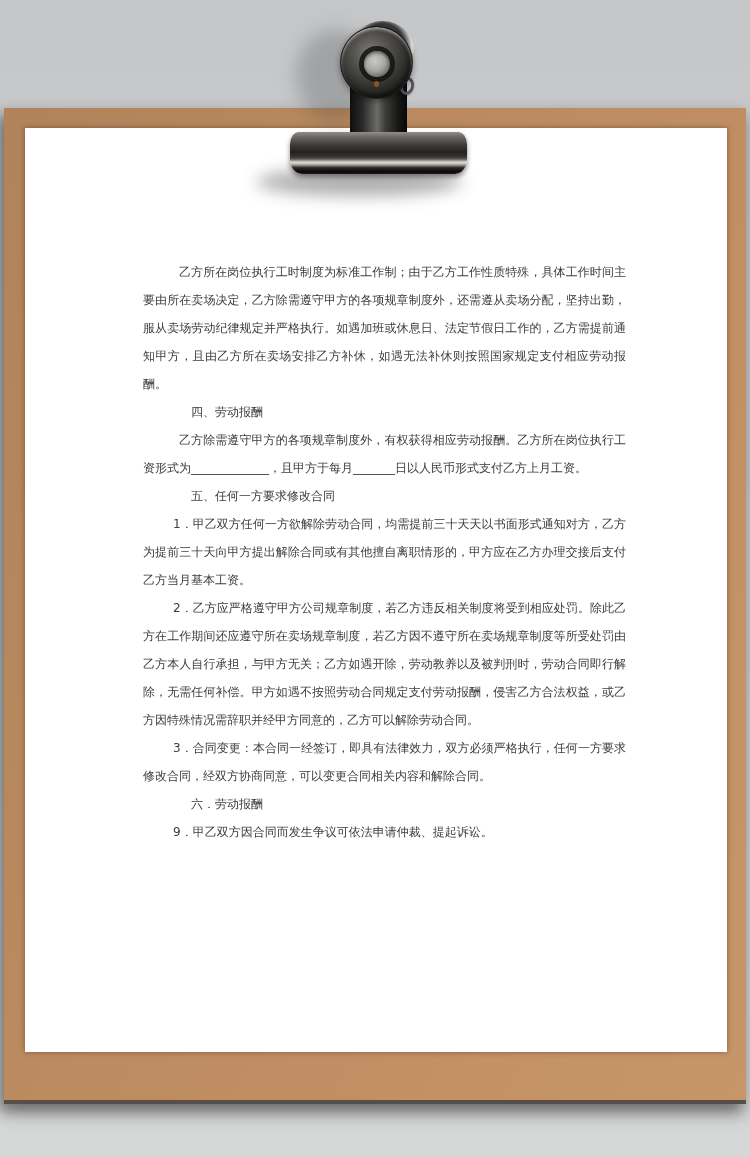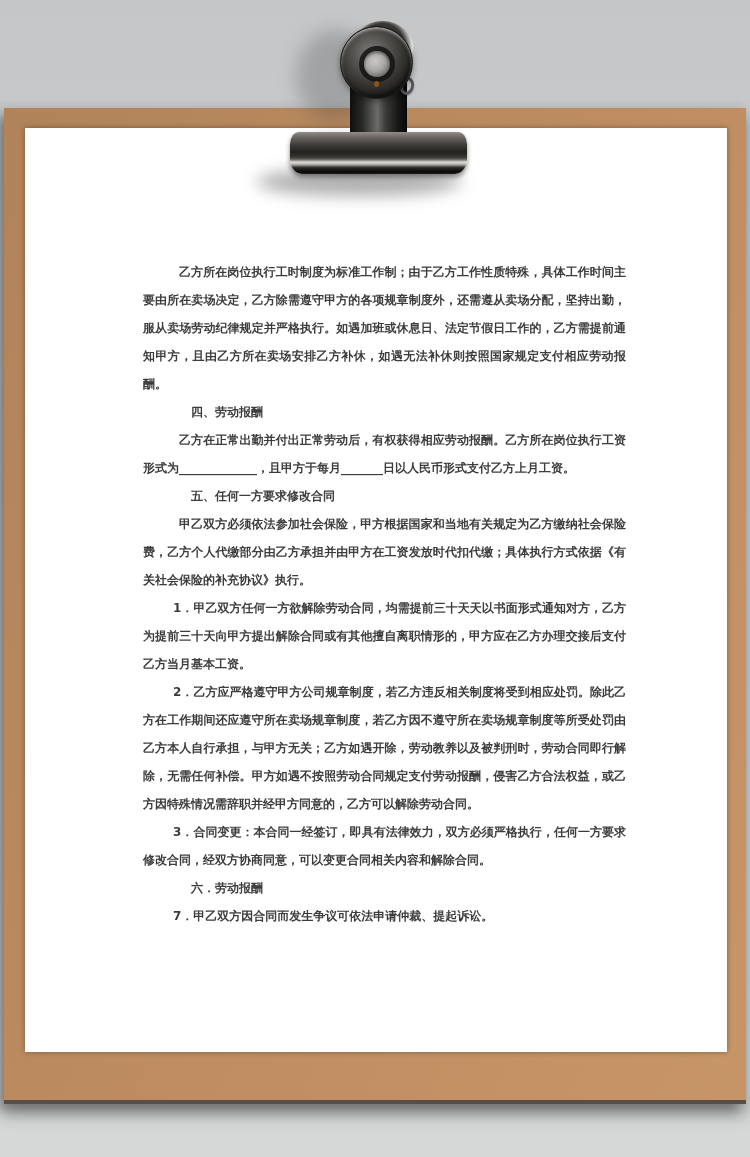--- a/index.html
+++ b/index.html
@@ -16,21 +16,20 @@
   .board {
     position:absolute; left:4px; top:108px; width:742px; height:996px;
     background:linear-gradient(115deg,#b0835a 0%,#b9895d 30%,#c08e62 62%,#c79668 100%);
     border-bottom:4px solid #554f47;
     box-shadow:-6px 7px 12px rgba(52,50,48,0.45), 0 9px 16px rgba(52,50,48,0.35);
   }
   .paper {
     position:absolute; left:25px; top:128px; width:702px; height:924px;
     background:#ffffff;
     box-shadow:0 0 5px rgba(45,33,20,0.45);
-    font-weight:bold;
   }
   .doc {
     position:absolute; left:118px; top:130px; width:483px;
     font-size:12px; line-height:28px; color:#3c3c3e;
     text-align:justify;
   }
   .doc p { margin:0; }
   .doc p.bi { text-indent:36px; }  
   .doc p.it { text-indent:30px; }  
   .doc p.hd { text-indent:0;margin-left:48px; }     
@@ -88,28 +87,27 @@
 <body>
 
 <div class="wall"></div>
 
 <div class="board"></div>
 
 <div class="paper">
   <div class="doc">
     <p class="bi">乙方所在岗位执行工时制度为标准工作制；由于乙方工作性质特殊，具体工作时间主要由所在卖场决定，乙方除需遵守甲方的各项规章制度外，还需遵从卖场分配，坚持出勤，服从卖场劳动纪律规定并严格执行。如遇加班或休息日、法定节假日工作的，乙方需提前通知甲方，且由乙方所在卖场安排乙方补休，如遇无法补休则按照国家规定支付相应劳动报酬。</p>
     <p class="hd">四、劳动报酬</p>
-    <p class="bi">乙方在正常出勤并付出正常劳动后，有权获得相应劳动报酬。乙方所在岗位执行工资形式为_____________，且甲方于每月_______日以人民币形式支付乙方上月工资。</p>
+    <p class="bi">乙方除需遵守甲方的各项规章制度外，有权获得相应劳动报酬。乙方所在岗位执行工资形式为_____________，且甲方于每月_______日以人民币形式支付乙方上月工资。</p>
     <p class="hd">五、任何一方要求修改合同</p>
-    <p class="bi">甲乙双方必须依法参加社会保险，甲方根据国家和当地有关规定为乙方缴纳社会保险费，乙方个人代缴部分由乙方承担并由甲方在工资发放时代扣代缴；具体执行方式依据《有关社会保险的补充协议》执行。</p>
     <p class="it">1．甲乙双方任何一方欲解除劳动合同，均需提前三十天天以书面形式通知对方，乙方为提前三十天向甲方提出解除合同或有其他擅自离职情形的，甲方应在乙方办理交接后支付乙方当月基本工资。</p>
     <p class="it">2．乙方应严格遵守甲方公司规章制度，若乙方违反相关制度将受到相应处罚。除此乙方在工作期间还应遵守所在卖场规章制度，若乙方因不遵守所在卖场规章制度等所受处罚由乙方本人自行承担，与甲方无关；乙方如遇开除，劳动教养以及被判刑时，劳动合同即行解除，无需任何补偿。甲方如遇不按照劳动合同规定支付劳动报酬，侵害乙方合法权益，或乙方因特殊情况需辞职并经甲方同意的，乙方可以解除劳动合同。</p>
     <p class="it">3．合同变更：本合同一经签订，即具有法律效力，双方必须严格执行，任何一方要求修改合同，经双方协商同意，可以变更合同相关内容和解除合同。</p>
     <p class="hd">六．劳动报酬</p>
-    <p class="it">7．甲乙双方因合同而发生争议可依法申请仲裁、提起诉讼。</p>
+    <p class="it">9．甲乙双方因合同而发生争议可依法申请仲裁、提起诉讼。</p>
   </div>
 </div>
 
 <div>
   <div class="clip-wall-shadow"></div>
   <div class="clip-bar-shadow"></div>
   <div class="clip-neck"></div>
   <div class="clip-back-ring"></div>
   <div class="clip-loop"></div>
   <div class="clip-head">

